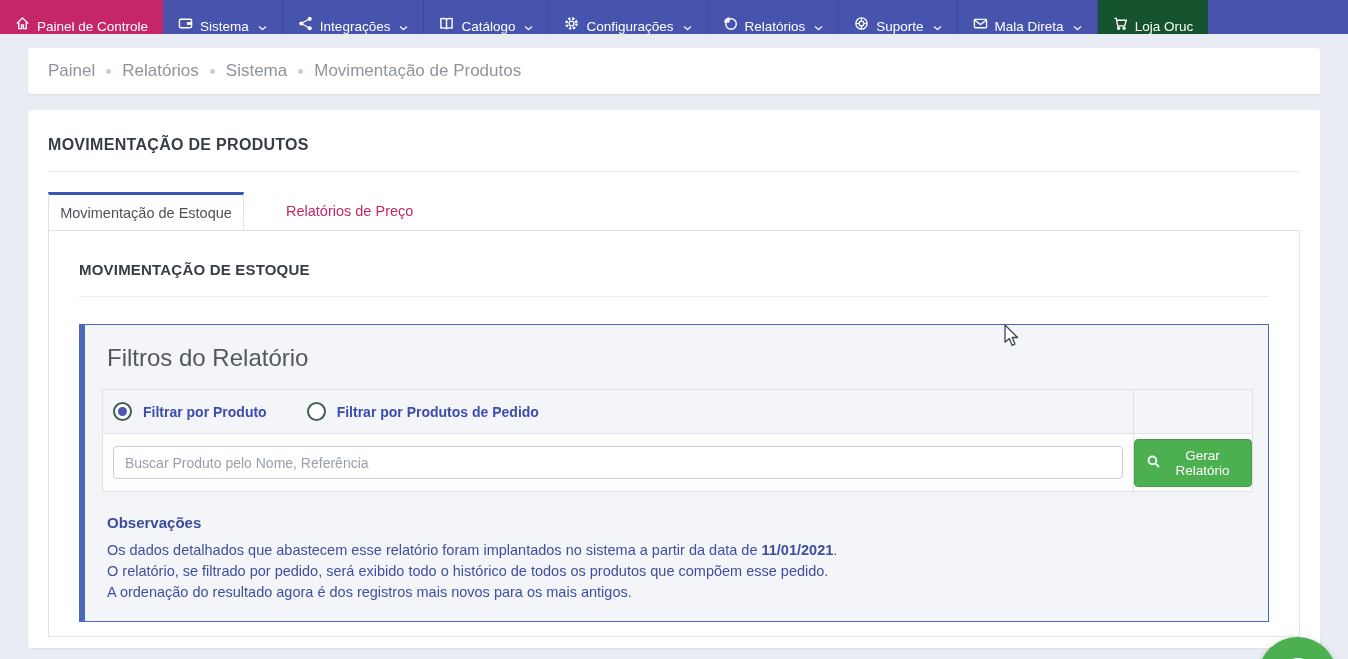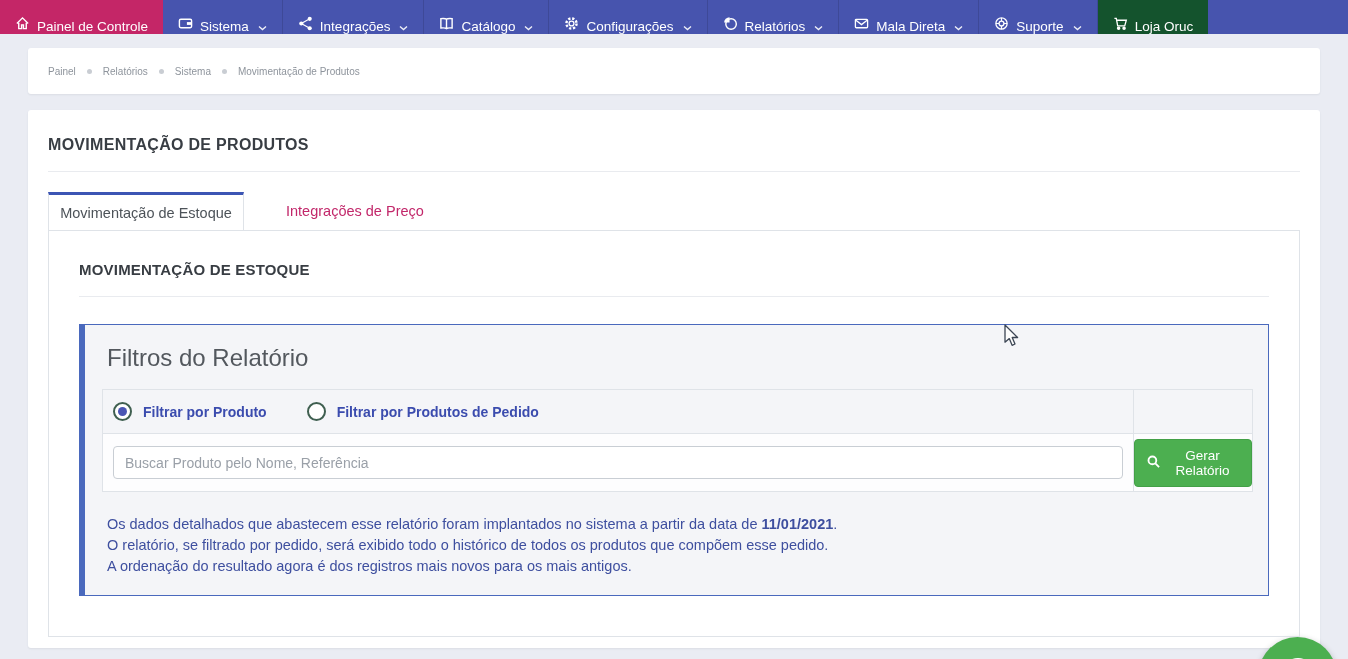--- a/index.html
+++ b/index.html
@@ -11,21 +11,21 @@
   .nav-item { display:flex; align-items:flex-end; gap:7px; padding:0 15px; color:#fff;
     font-size:13.5px; cursor:pointer; border-right:1px solid rgba(0,0,0,0.12); white-space:nowrap; }
   .nav-item svg { flex:0 0 auto; }
   .nav-item.pink { background:#c42667; border-right:none; }
   .nav-item.orange { background:#14532d; border-right:none; }
   .chev { margin-left:2px; opacity:.9; }
 
   
   .crumb-card { margin:14px 28px 0 28px; height:46px; background:#fff; border-radius:3px;
     box-shadow:0 1px 2px rgba(40,50,70,.08); display:flex; align-items:center; padding:0 20px;
-    font-size:10px; color:#8e949c; }
+    font-size:17px; color:#8e949c; }
   .crumb-sep { width:5px; height:5px; border-radius:50%; background:#c9cdd3; margin:0 11px; display:inline-block; }
   .crumb-item { cursor:pointer; }
   .crumb-item.current { cursor:default; }
 
   
   .main-card { margin:16px 28px 0 28px; height:538px; background:#fff; border-radius:3px;
     box-shadow:0 1px 2px rgba(40,50,70,.08); padding:26px 20px 0 20px; }
   .page-title { font-size:16px; font-weight:bold; color:#383d43; letter-spacing:.3px; }
   .title-divider { border-bottom:1px solid #e9ebef; margin-top:17px; }
 
@@ -157,40 +157,40 @@
     <span>Relatórios</span>
     <span class="chev">
       <svg width="9" height="6" viewBox="0 0 9 6" fill="none" stroke="#fff" stroke-width="1.4">
           <path d="M1 1.5 L4.5 4.5 L8 1.5"></path>
         </svg>
     </span>
   </div>
   <div class="nav-item">
     <span>
       <svg width="15" height="15" viewBox="0 0 16 16" fill="none" stroke="#fff" stroke-width="1.4">
-        <rect x="1.5" y="3.5" width="13" height="9" rx="1"></rect>
-          <path d="M2 4.5 L8 9.2 L14 4.5"></path>
-      </svg>
-    </span>
-    <span>Mala Direta</span>
-    <span class="chev">
-      <svg width="9" height="6" viewBox="0 0 9 6" fill="none" stroke="#fff" stroke-width="1.4">
-          <path d="M1 1.5 L4.5 4.5 L8 1.5"></path>
-        </svg>
-    </span>
-  </div>
-  <div class="nav-item">
-    <span>
-      <svg width="15" height="15" viewBox="0 0 16 16" fill="none" stroke="#fff" stroke-width="1.4">
         <circle cx="8" cy="8" r="6"></circle>
           <circle cx="8" cy="8" r="2.6"></circle>
         <path d="M8 2 V5.4 M8 10.6 V14 M2 8 H5.4 M10.6 8 H14" stroke-width="1.2"></path>
       </svg>
     </span>
     <span>Suporte</span>
+    <span class="chev">
+      <svg width="9" height="6" viewBox="0 0 9 6" fill="none" stroke="#fff" stroke-width="1.4">
+          <path d="M1 1.5 L4.5 4.5 L8 1.5"></path>
+        </svg>
+    </span>
+  </div>
+  <div class="nav-item">
+    <span>
+      <svg width="15" height="15" viewBox="0 0 16 16" fill="none" stroke="#fff" stroke-width="1.4">
+        <rect x="1.5" y="3.5" width="13" height="9" rx="1"></rect>
+          <path d="M2 4.5 L8 9.2 L14 4.5"></path>
+      </svg>
+    </span>
+    <span>Mala Direta</span>
     <span class="chev">
       <svg width="9" height="6" viewBox="0 0 9 6" fill="none" stroke="#fff" stroke-width="1.4">
           <path d="M1 1.5 L4.5 4.5 L8 1.5"></path>
         </svg>
     </span>
   </div>
   <div class="nav-item orange">
     <span>
       <svg width="15" height="15" viewBox="0 0 16 16" fill="none" stroke="#fff" stroke-width="1.4">
         <path d="M1.5 2.5 H3.5 L5 10.5 H12.5 L14.2 4.5 H4"></path>
@@ -211,21 +211,21 @@
   <span class="crumb-sep"></span>
   <span class="crumb-item current">Movimentação de Produtos</span>
 </div>
 
 <div class="main-card">
   <div class="page-title">MOVIMENTAÇÃO DE PRODUTOS</div>
   <div class="title-divider"></div>
 
   <div class="tabs">
     <div class="tab active">Movimentação de Estoque</div>
-    <div class="tab inactive">Integrações de Preço</div>
+    <div class="tab inactive">Relatórios de Preço</div>
   </div>
 
   <div class="tab-content">
     <div class="section-title">MOVIMENTAÇÃO DE ESTOQUE</div>
     <div class="section-divider"></div>
 
     <div class="filter-panel">
       <div class="filter-title">Filtros do Relatório</div>
 
       <div class="filter-table">
@@ -256,20 +256,21 @@
                     <path d="M9 9 L13 13"></path>
                 </svg>
               </span>
               <span>Gerar Relatório</span>
             </button>
           </div>
         </div>
       </div>
 
       <div class="notes">
+        <div class="notes-title">Observações</div>
         <div class="notes-line">
           <span>Os dados detalhados que abastecem esse relatório foram implantados no sistema a partir da data de </span><b>11/01/2021</b><span>.</span>
         </div>
         <div class="notes-line">O relatório, se filtrado por pedido, será exibido todo o histórico de todos os produtos que compõem esse pedido.</div>
         <div class="notes-line">A ordenação do resultado agora é dos registros mais novos para os mais antigos.</div>
       </div>
     </div>
   </div>
 </div>
 

